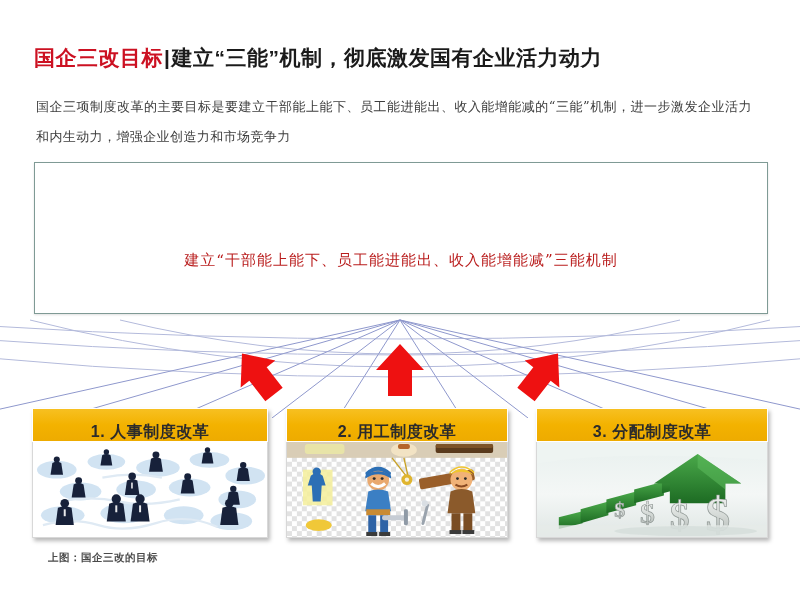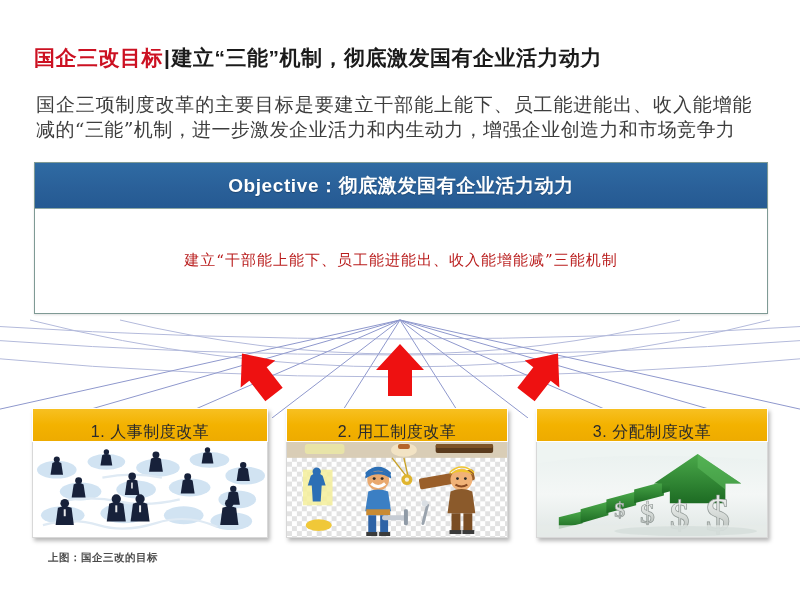--- a/index.html
+++ b/index.html
@@ -21,21 +21,21 @@
     white-space:nowrap;
     color:#1a1a1a;
   }
   .headline .hl-red{color:#cc1122;}
   .headline .hl-bar{color:#1a1a1a;font-weight:bold;padding:0 1px;}
 
   
   .intro{
     position:absolute;left:36px;top:92px;width:716px;
     font-family:"DejaVu Serif","Liberation Serif",serif;
-    font-size:19px;line-height:25px;
+    font-size:13px;line-height:30px;
     color:#3d3d3d;
     text-align:justify;
     letter-spacing:0.4px;
   }
 
   
   .obj-card{
     position:absolute;left:34px;top:162px;
     width:734px;height:152px;
     box-sizing:border-box;
@@ -87,21 +87,21 @@
   .panel-3{left:536px;width:232px;}
 
   .panel-label{
     height:34px;
     background:linear-gradient(180deg,#f7c021 0%,#f3b200 50%,#eeab00 100%);
     border:1.5px solid #ffffff;
     box-sizing:border-box;
     display:flex;align-items:center;justify-content:center;
   }
   .panel-label span{
-    font-size:16px;font-weight:normal;color:#2b2b2b;
+    font-size:16px;font-weight:bold;color:#2b2b2b;
     letter-spacing:0.5px;white-space:nowrap;margin-top:14px;
   }
   .panel-img{
     height:96px;position:relative;overflow:hidden;
     border:1px solid #d8d8d8;border-top:none;box-sizing:border-box;
     background:#ffffff;
   }
 
   
   .caption{
@@ -116,23 +116,20 @@
 
 <div class="slide">
 
   <div class="headline">
     <span class="hl-red">国企三改目标</span><span class="hl-bar">|</span><span>建立“三能”机制，彻底激发国有企业活力动力</span>
   </div>
 
   <div class="intro">国企三项制度改革的主要目标是要建立干部能上能下、员工能进能出、收入能增能减的“三能”机制，进一步激发企业活力和内生动力，增强企业创造力和市场竞争力</div>
 
   <div class="obj-card">
-    <div class="obj-banner">
-      <span class="obj-banner-text">Objective：彻底激发国有企业活力动力</span>
-    </div>
     <div class="obj-body">
       <span class="obj-body-text">建立“干部能上能下、员工能进能出、收入能增能减”三能机制</span>
     </div>
   </div>
 
   <svg class="fan" viewBox="0 0 800 100" preserveAspectRatio="none">
     <g stroke="#7b86c4" stroke-width="1" fill="none" opacity="0.85">
 
       <line x1="400" y1="2" x2="-40" y2="100"></line>
       <line x1="400" y1="2" x2="60" y2="100"></line>

